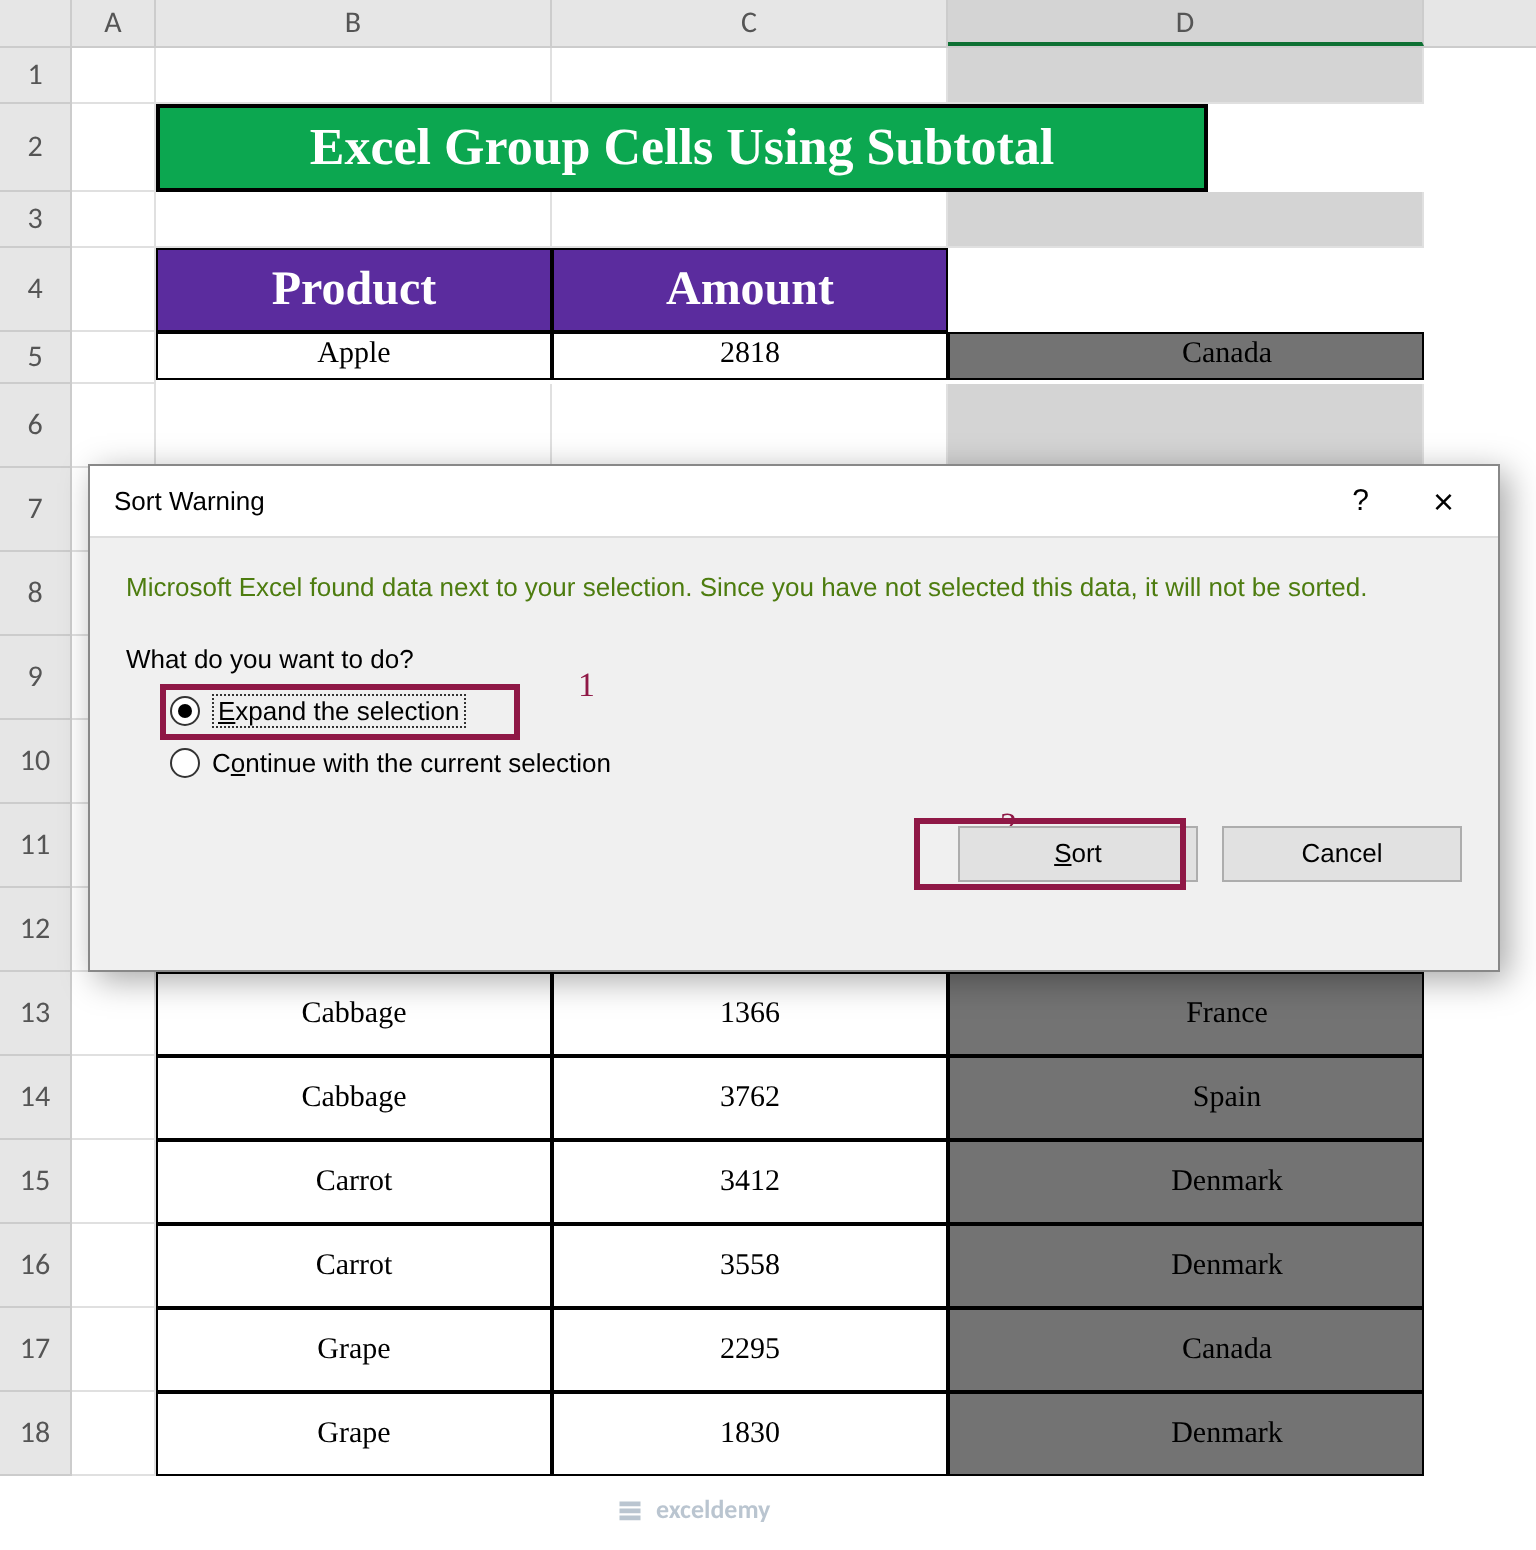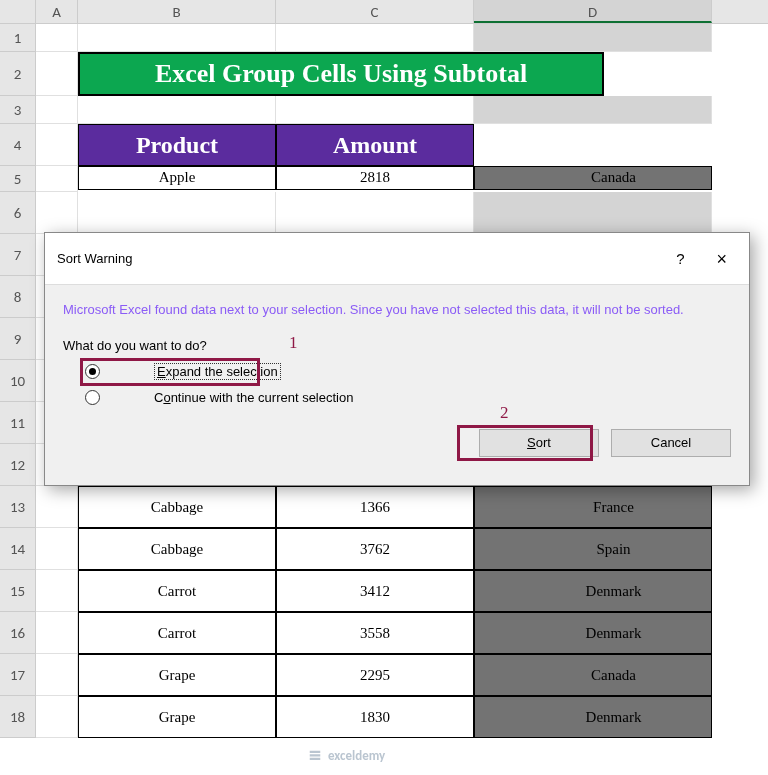--- a/index.html
+++ b/index.html
@@ -31,30 +31,30 @@
     .title-row .spacer-a { width: 42px; }
     .title-content { width: 526px; }
     
     .header-cell { background: #5b2c9e; color: #fff; font-family: 'Times New Roman', serif; font-size: 24px; font-weight: bold; text-align: center; display: flex; align-items: center; justify-content: center; border: 1.5px solid #000; }
     
     .data-cell { font-family: 'Times New Roman', serif; font-size: 15px; text-align: center; display: flex; align-items: center; justify-content: center; border: 1.5px solid #000; background: #fff; }
     .data-cell.selected { background: #737373; padding-left: 41px; }
     .data-cell.partial { height: 24px; overflow: hidden; align-items: flex-start; padding-top: 2px; }
     
     .dialog { position: absolute; top: 232px; left: 44px; width: 706px; height: 254px; background: #f0f0f0; border: 1px solid #888; box-shadow: 4px 4px 16px rgba(0,0,0,0.35); font-family: 'Segoe UI', Tahoma, sans-serif; font-size: 13px; z-index: 100; }
-    .dialog-titlebar { display: flex; align-items: center; justify-content: space-between; padding: 6px 10px 6px 12px; background: #fff; border-bottom: 1px solid #ddd; height: 52px; }
+    .dialog-titlebar { display: flex; align-items: center; justify-content: space-between; padding: 6px 10px 6px 12px; background: #fff; border-bottom: 1px solid #ddd; height: 36px; }
     .dialog-title { font-size: 13px; color: #000; }
     .dialog-controls { display: flex; gap: 6px; align-items: center; }
     .dialog-help { font-size: 15px; color: #000; padding: 2px 14px; cursor: pointer; }
     .dialog-close { font-size: 18px; color: #000; padding: 0 12px; cursor: pointer; line-height: 1; }
     .dialog-body { padding: 16px 18px 14px 18px; }
-    .dialog-msg { font-size: 13px; color: #8b5cf6; line-height: 1.45; margin-bottom: 18px; }
+    .dialog-msg { font-size: 13px; color: #4d7c0f; line-height: 1.45; margin-bottom: 18px; }
     .dialog-question { font-size: 13px; margin-bottom: 10px; }
     .radio-group { margin-left: 22px; }
-    .radio-option { display: flex; align-items: center; margin-bottom: 10px; position: relative; gap: 48px; }
+    .radio-option { display: flex; align-items: center; margin-bottom: 10px; position: relative; }
     .radio-circle { width: 15px; height: 15px; border: 1px solid #333; border-radius: 50%; margin-right: 6px; display: flex; align-items: center; justify-content: center; background: #fff; }
     .radio-dot { width: 7px; height: 7px; background: #000; border-radius: 50%; }
     .radio-label { font-size: 13px; }
     .radio-label .underline { text-decoration: underline; }
     .dotted-focus { border: 1px dotted #333; padding: 0 2px; }
     .red-box-1 { position: absolute; border: 3px solid #8f1846; left: -5px; top: -5px; width: 180px; height: 28px; pointer-events: none; }
     .annotation-1 { position: absolute; left: 244px; top: 100px; color: #8f1846; font-size: 17px; font-family: 'Times New Roman', serif; }
     .annotation-2 { position: absolute; left: 455px; top: 170px; color: #8f1846; font-size: 17px; font-family: 'Times New Roman', serif; }
     .dialog-buttons { display: flex; justify-content: flex-end; gap: 12px; padding: 0 18px 16px 0; position: relative; }
     .dlg-btn { width: 120px; height: 28px; background: #e1e1e1; border: 1px solid #adadad; font-size: 13px; cursor: pointer; display: flex; align-items: center; justify-content: center; }

